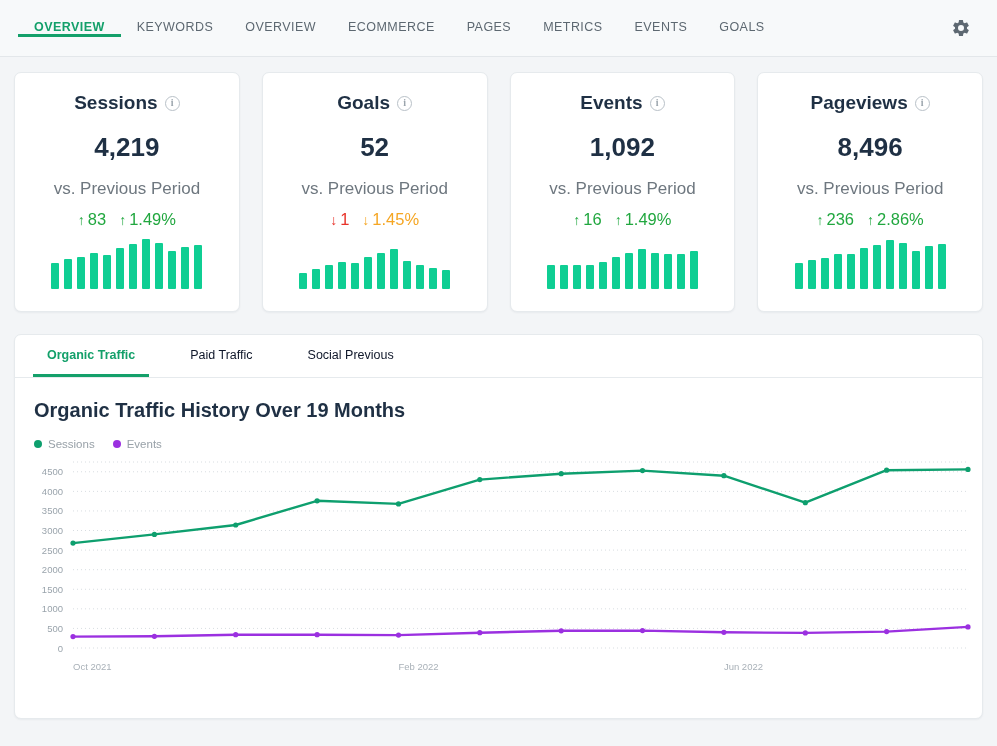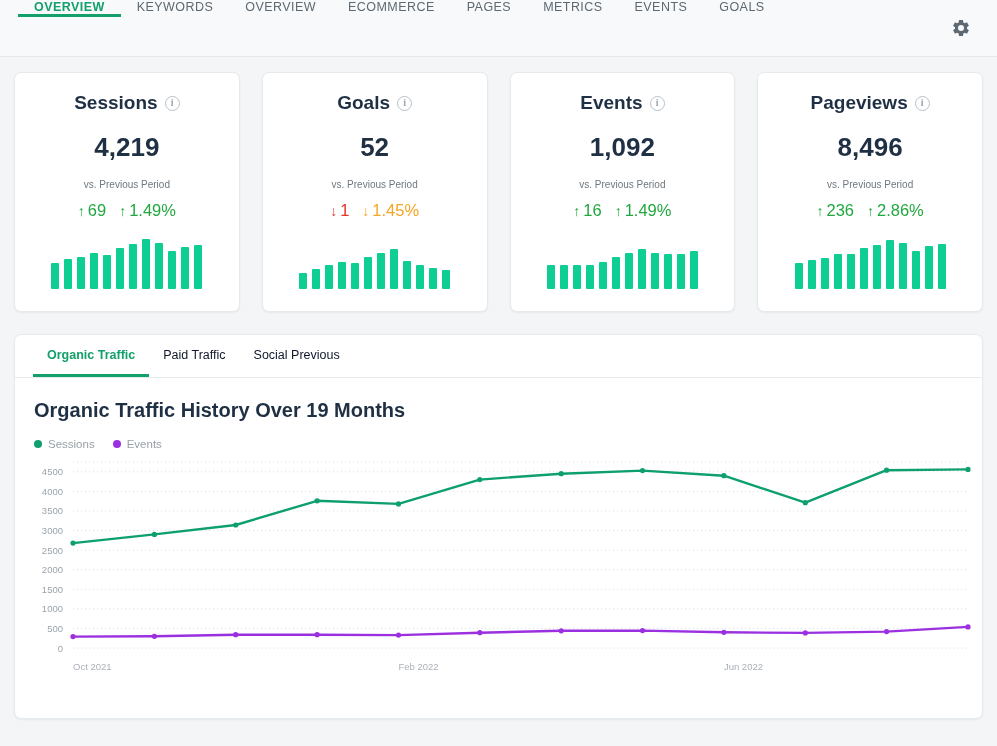--- a/index.html
+++ b/index.html
@@ -13,21 +13,21 @@
   
   .topnav {
     position: relative;
     height: 57px;
     background: #f7f9fa;
     border-bottom: 1px solid #e3e7ea;
     display: flex;
     align-items: stretch;
     padding: 0 18px;
   }
-  .nav-tabs { display: flex; align-items: flex-start; }
+  .nav-tabs { display: flex; align-items: center; }
   .nav-tab {
     display: flex; align-items: center;
     padding: 0 16px;
     font-size: 12.5px;
     letter-spacing: .45px;
     color: #5d6871;
     font-weight: 500;
     border-bottom: 3px solid transparent;
     cursor: pointer;
     white-space: nowrap;
@@ -68,21 +68,21 @@
     display: flex; align-items: center; justify-content: center;
     font-family: "Liberation Serif", serif;
     line-height: 1;
   }
   .card-value {
     margin-top: 18px;
     font-size: 26px; font-weight: 700; color: #1f3044;
   }
   .card-sub {
     margin-top: 16px;
-    font-size: 10px; color: #6e777f;
+    font-size: 17px; color: #6e777f;
   }
   .card-delta {
     margin-top: 11px;
     display: flex; align-items: center; gap: 13px;
     font-size: 16.5px;
   }
   .delta-part { display: flex; align-items: center; gap: 3px; }
   .arrow { font-size: 14px; font-weight: 700; line-height: 1; }
   .spark {
     margin-top: auto; margin-bottom: 22px;
@@ -99,20 +99,21 @@
     border-radius: 7px;
     box-shadow: 0 1px 2px rgba(16,30,54,.05);
     height: 385px;
     overflow: hidden;
   }
   .panel-tabs {
     display: flex;
     border-bottom: 1px solid #e6eaed;
     padding: 0 18px;
     height: 43px;
+    gap: 27px;
   }
   .panel-tab {
     display: flex; align-items: center;
     padding: 0 14px;
     font-size: 12.5px;
     color: #0f172a;
     border-bottom: 3px solid transparent;
     cursor: pointer;
   }
   .panel-tab.active { color: #13a06a; font-weight: 700; border-bottom-color: #14a06a; }
@@ -155,21 +156,21 @@
     <div class="card">
       <div class="card-title">
         <span>Sessions</span>
         <span class="info-icon">i</span>
       </div>
       <div class="card-value">4,219</div>
       <div class="card-sub">vs. Previous Period</div>
       <div class="card-delta">
         <span class="delta-part" style="color: rgb(33, 167, 63);">
           <span class="arrow">↑</span>
-          <span>69</span>
+          <span>83</span>
         </span>
         <span class="delta-part" style="color: rgb(33, 167, 63);">
           <span class="arrow">↑</span>
           <span>1.49%</span>
         </span>
       </div>
       <div class="spark">
         <div class="spark-bar" style="height: 26px; background: rgb(15, 206, 147);"></div>
         <div class="spark-bar" style="height: 30px; background: rgb(15, 206, 147);"></div>
         <div class="spark-bar" style="height: 32px; background: rgb(15, 206, 147);"></div>

